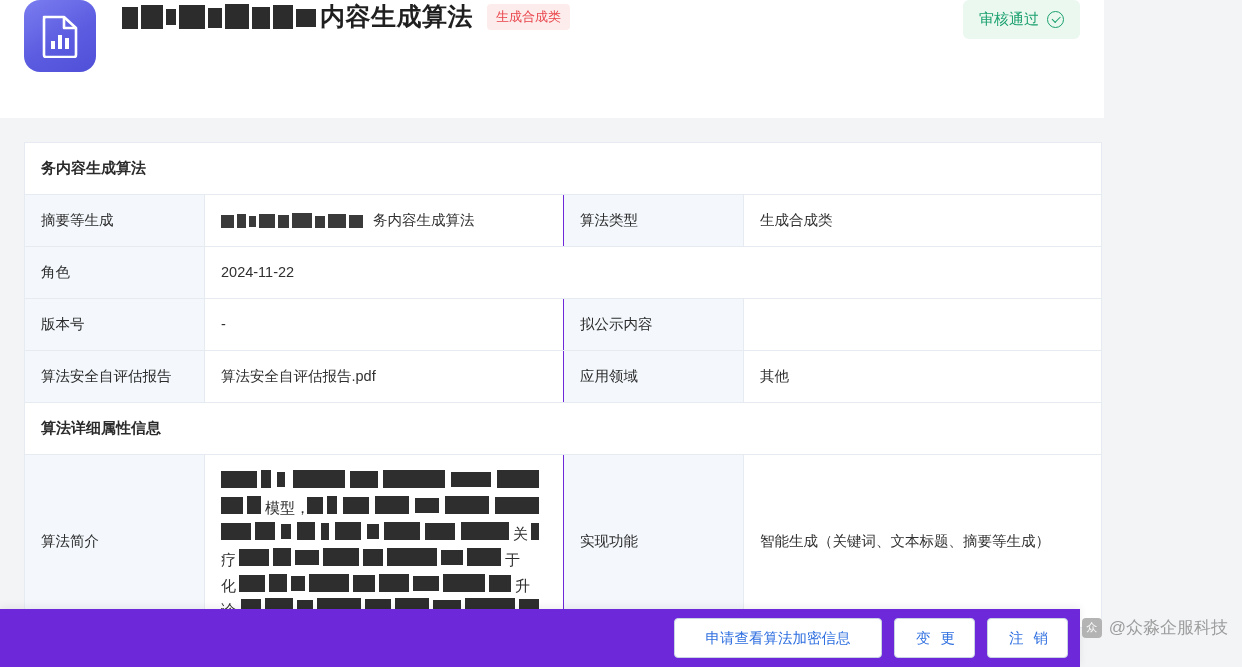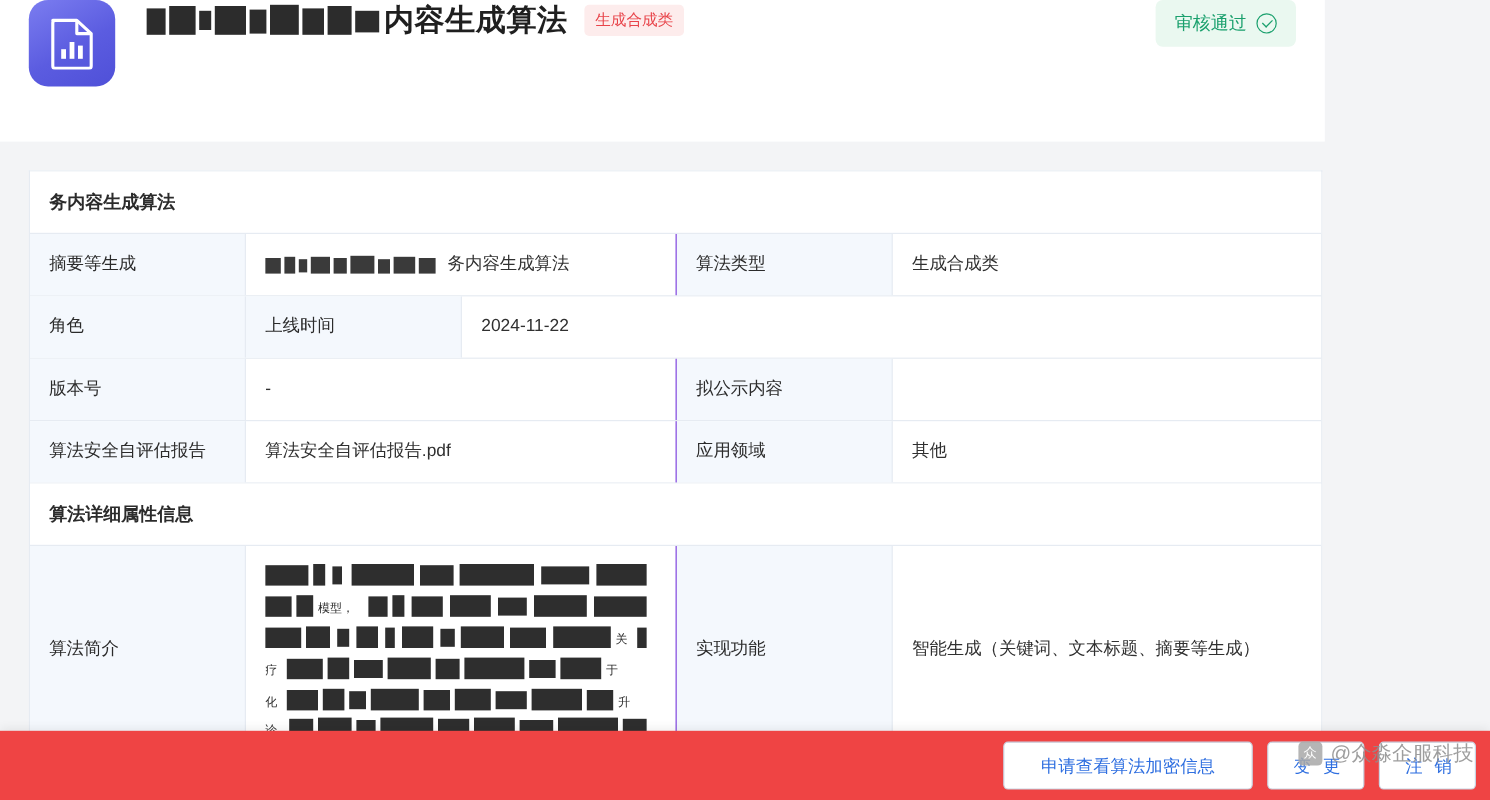--- a/index.html
+++ b/index.html
@@ -174,32 +174,32 @@
     color: #2d2d2d;
     line-height: 26px;
   }
   .para-redact i {
     position: absolute;
     background: #2e2e2e;
     display: block;
   }
   .para-redact span.t {
     position: absolute;
-    font-size: 10px;
+    font-size: 15px;
     color: #2d2d2d;
     white-space: nowrap;
   }
 
   
   .bottom-bar {
     position: absolute;
     left: 0; bottom: 0;
-    width: 1242px;
+    width: 1080px;
     height: 58px;
-    background: #ef4444;
+    background: #6d28d9;
     box-shadow: 0 -2px 8px rgba(0,0,0,0.07);
     display: flex;
     align-items: center;
     justify-content: flex-end;
     padding-right: 12px;
     gap: 12px;
   }
   .btn {
     height: 40px;
     border: 1px solid #c9d4e2;
@@ -296,21 +296,20 @@
           <i style="left:128px;top:2px; width:14px; height:13px;"></i>
         </span>
         <span>务内容生成算法</span>
       </div>
       <div class="cell label-cell">算法类型</div>
       <div class="cell value-cell last">生成合成类</div>
     </div>
 
     <div class="row">
       <div class="cell label-cell">角色</div>
-      <div class="cell label-cell">上线时间</div>
       <div class="cell value-cell last">2024-11-22</div>
     </div>
 
     <div class="row">
       <div class="cell label-cell">版本号</div>
       <div class="cell value-cell">-</div>
       <div class="cell label-cell">拟公示内容</div>
     </div>
 
     <div class="row">

